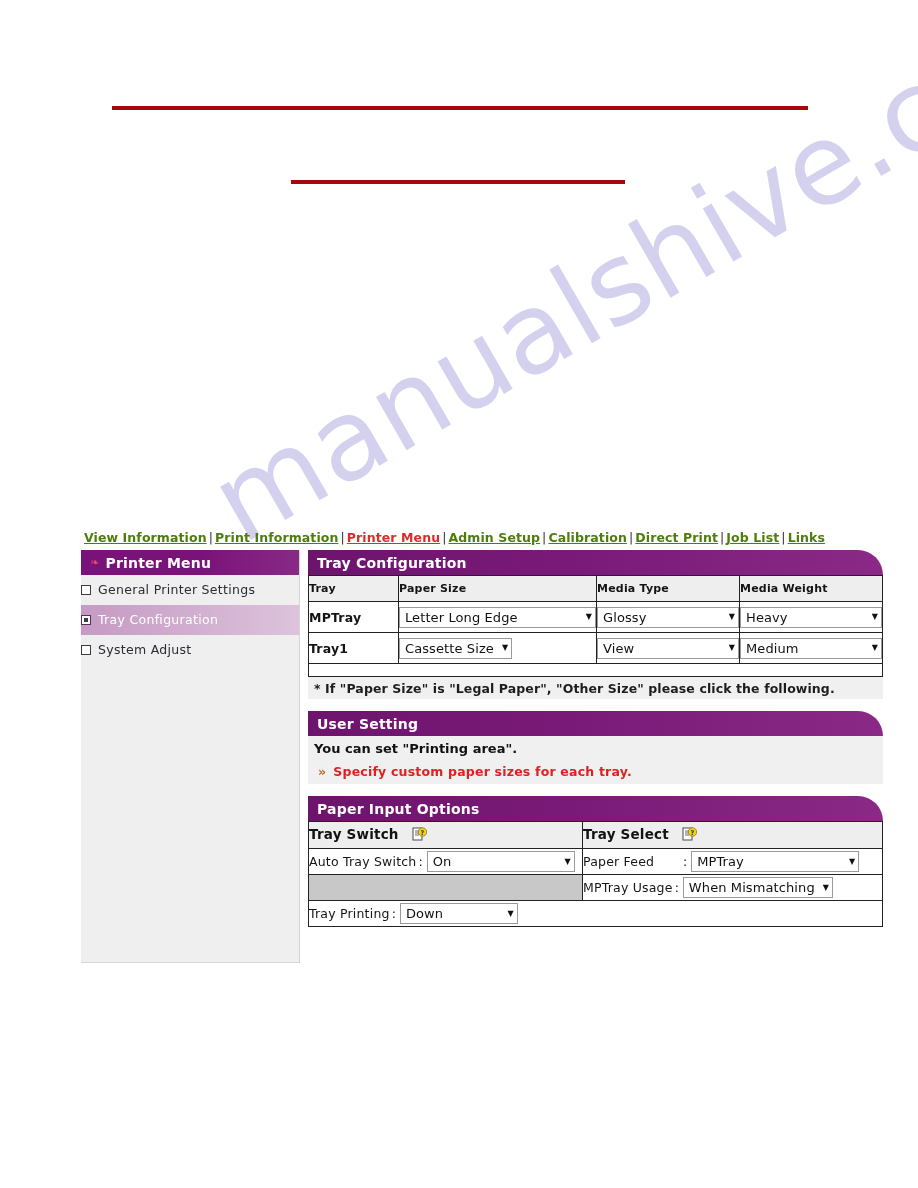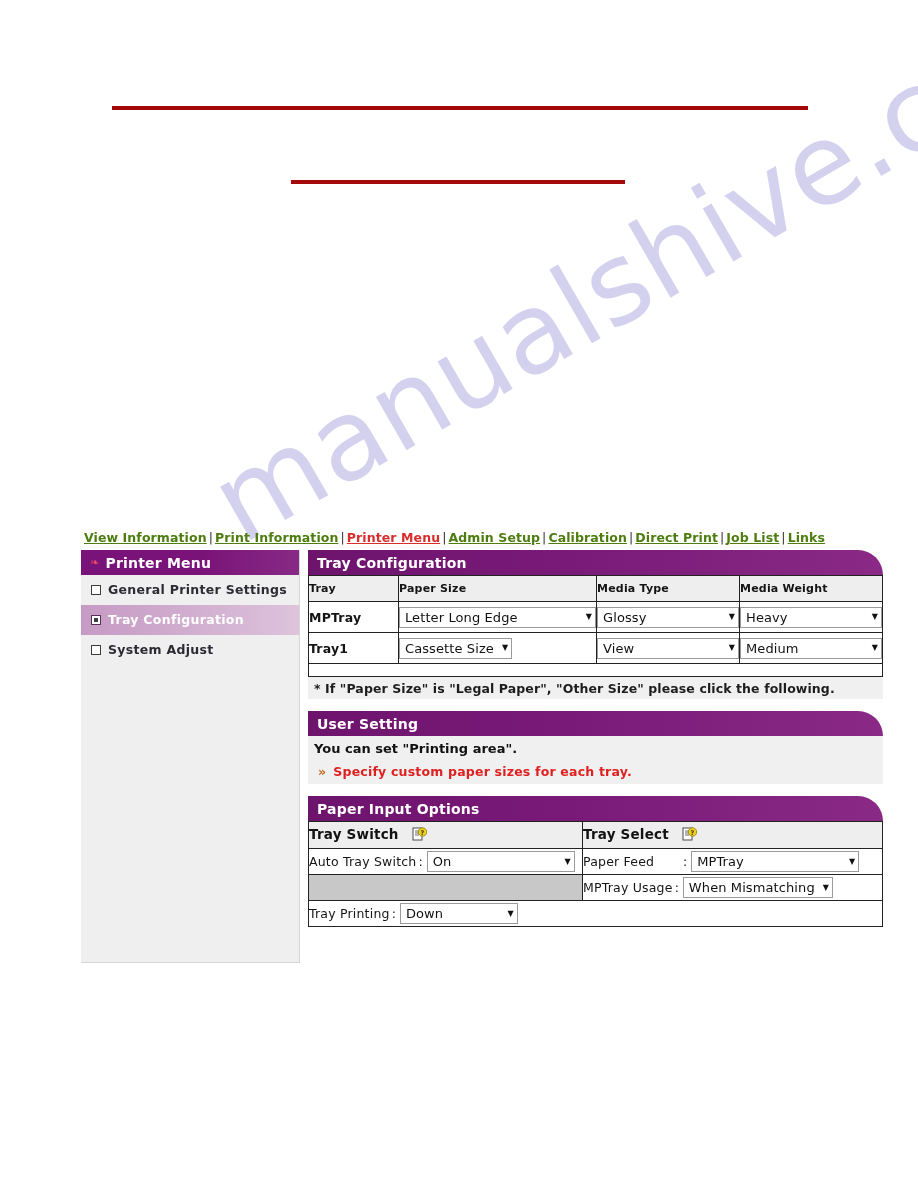--- a/index.html
+++ b/index.html
@@ -114,26 +114,25 @@
   .sidebar-header .marker {
     color: #e84a6a;
     font-size: 11px;
     margin-right: 6px;
     line-height: 1;
   }
   .sidebar-item {
     height: 29px;
     display: flex;
     align-items: center;
-    padding-left: 10px;
+    padding-left: 0;
     font-size: 12.5px;
     color: #2b2b33;
     letter-spacing: .3px;
     border-bottom: 1px solid transparent;
-    font-weight: bold;
   }
   .sidebar-item.selected {
     background: linear-gradient(90deg, #c69ac4 0%, #d3b2d2 60%, #ddc3dc 100%);
     color: #ffffff;
   }
   .sq-bullet {
     width: 8px; height: 8px;
     border: 1px solid #3b3b40;
     margin-right: 7px;
     display: inline-block;

